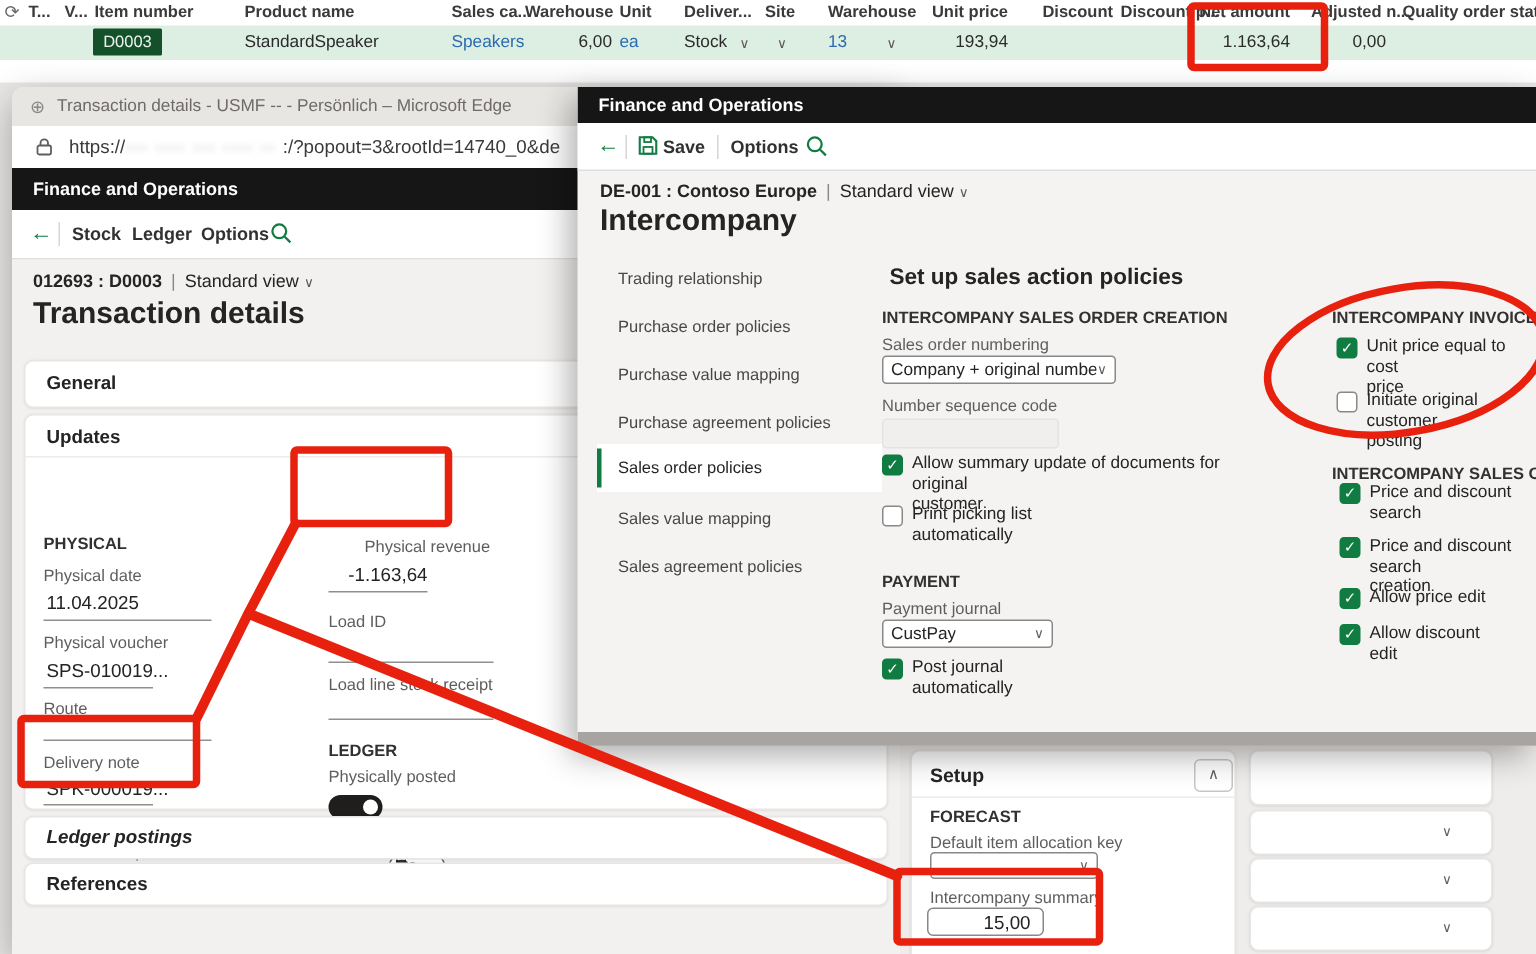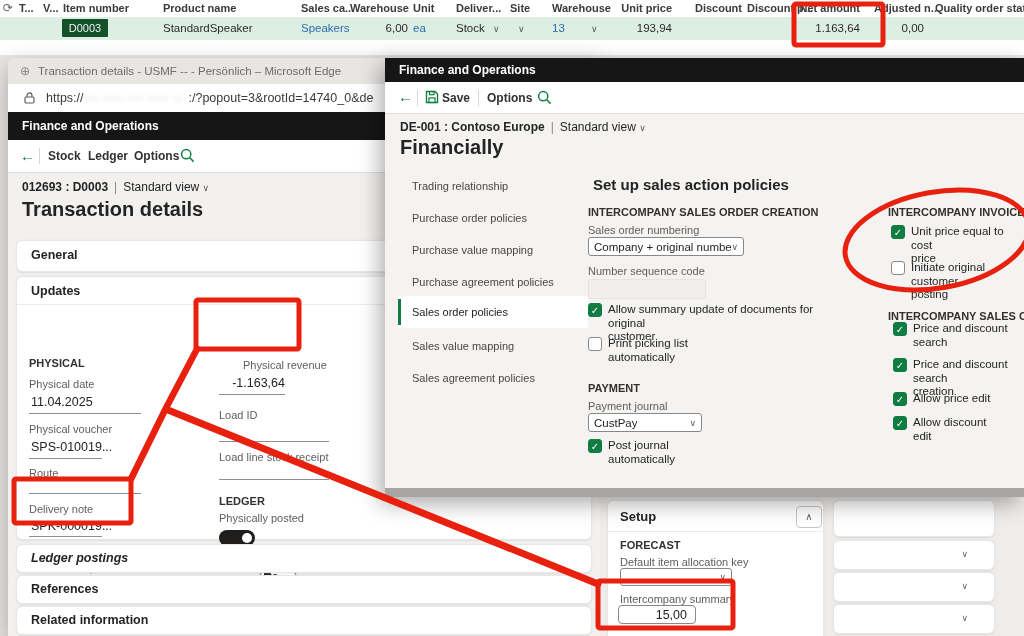--- a/index.html
+++ b/index.html
@@ -188,23 +188,20 @@
       <div class="abs lbl" style="left:382px;top:276px;">Financial voucher</div>
       <div class="abs uline" style="left:382px;top:308px;width:72px;"></div>
     </div>
 
     <div class="abs card" style="left:8px;top:486px;width:574px;height:27px;">
       <span class="abs fasttab" style="left:14px;top:6px;font-style:italic;">Ledger postings</span>
     </div>
     <div class="abs card" style="left:8px;top:517px;width:574px;height:27px;">
       <span class="abs fasttab" style="left:14px;top:6px;">References</span>
     </div>
-    <div class="abs card" style="left:8px;top:548px;width:574px;height:27px;">
-      <span class="abs fasttab" style="left:14px;top:6px;">Related information</span>
-    </div>
   </div>
 
   <div class="abs" style="left:600px;top:497px;width:424px;height:139px;background:#efedeb;">
     <div class="abs card" style="left:7px;top:3px;width:215px;height:140px;">
       <div class="abs" style="left:12px;top:8px;font-size:13px;font-weight:700;color:#242424;">Setup</div>
       <div class="abs sqbtn" style="left:188px;top:5px;width:24px;height:20px;font-size:10px;line-height:20px;"><span>∧</span></div>
       <div class="abs" style="left:0;top:30px;width:215px;border-top:1px solid #edebe9;"></div>
       <div class="abs grp" style="left:12px;top:38px;">FORECAST</div>
       <div class="abs lbl" style="left:12px;top:55px;">Default item allocation key</div>
       <div class="abs dd" style="left:12px;top:67px;width:112px;height:18px;">
@@ -245,21 +242,21 @@
       <svg class="abs" style="left:152px;top:8px;" width="15" height="15" viewBox="0 0 15 15">
         <circle cx="6.2" cy="6.2" r="4.6" fill="none" stroke="#107c41" stroke-width="1.5"></circle>
         <line x1="9.8" y1="9.8" x2="13.6" y2="13.6" stroke="#107c41" stroke-width="1.5"></line>
       </svg>
     </div>
 
     <div class="abs crumb" style="left:15px;top:62px;">
       <span class="rec">DE-001 : Contoso Europe</span><span class="sep">|</span><span>Standard view</span>
       <span class="chev"> ∨</span>
     </div>
-    <div class="abs pagetitle" style="left:15px;top:78px;">Financially</div>
+    <div class="abs pagetitle" style="left:15px;top:78px;">Intercompany</div>
 
     <div class="abs navitem" style="left:27px;top:112px;">Trading relationship</div>
     <div class="abs navitem" style="left:27px;top:144px;">Purchase order policies</div>
     <div class="abs navitem" style="left:27px;top:176px;">Purchase value mapping</div>
     <div class="abs navsel" style="left:13px;top:238px;width:190px;height:32px;position:absolute;">
       <span class="abs navbar" style="left:0;top:3px;"></span>
       <span class="abs navitem" style="left:14px;top:0;color:#242424;">Sales order policies</span>
     </div>
     <div class="abs navitem" style="left:27px;top:208px;">Purchase agreement policies</div>
     <div class="abs navitem" style="left:27px;top:272px;">Sales value mapping</div>

